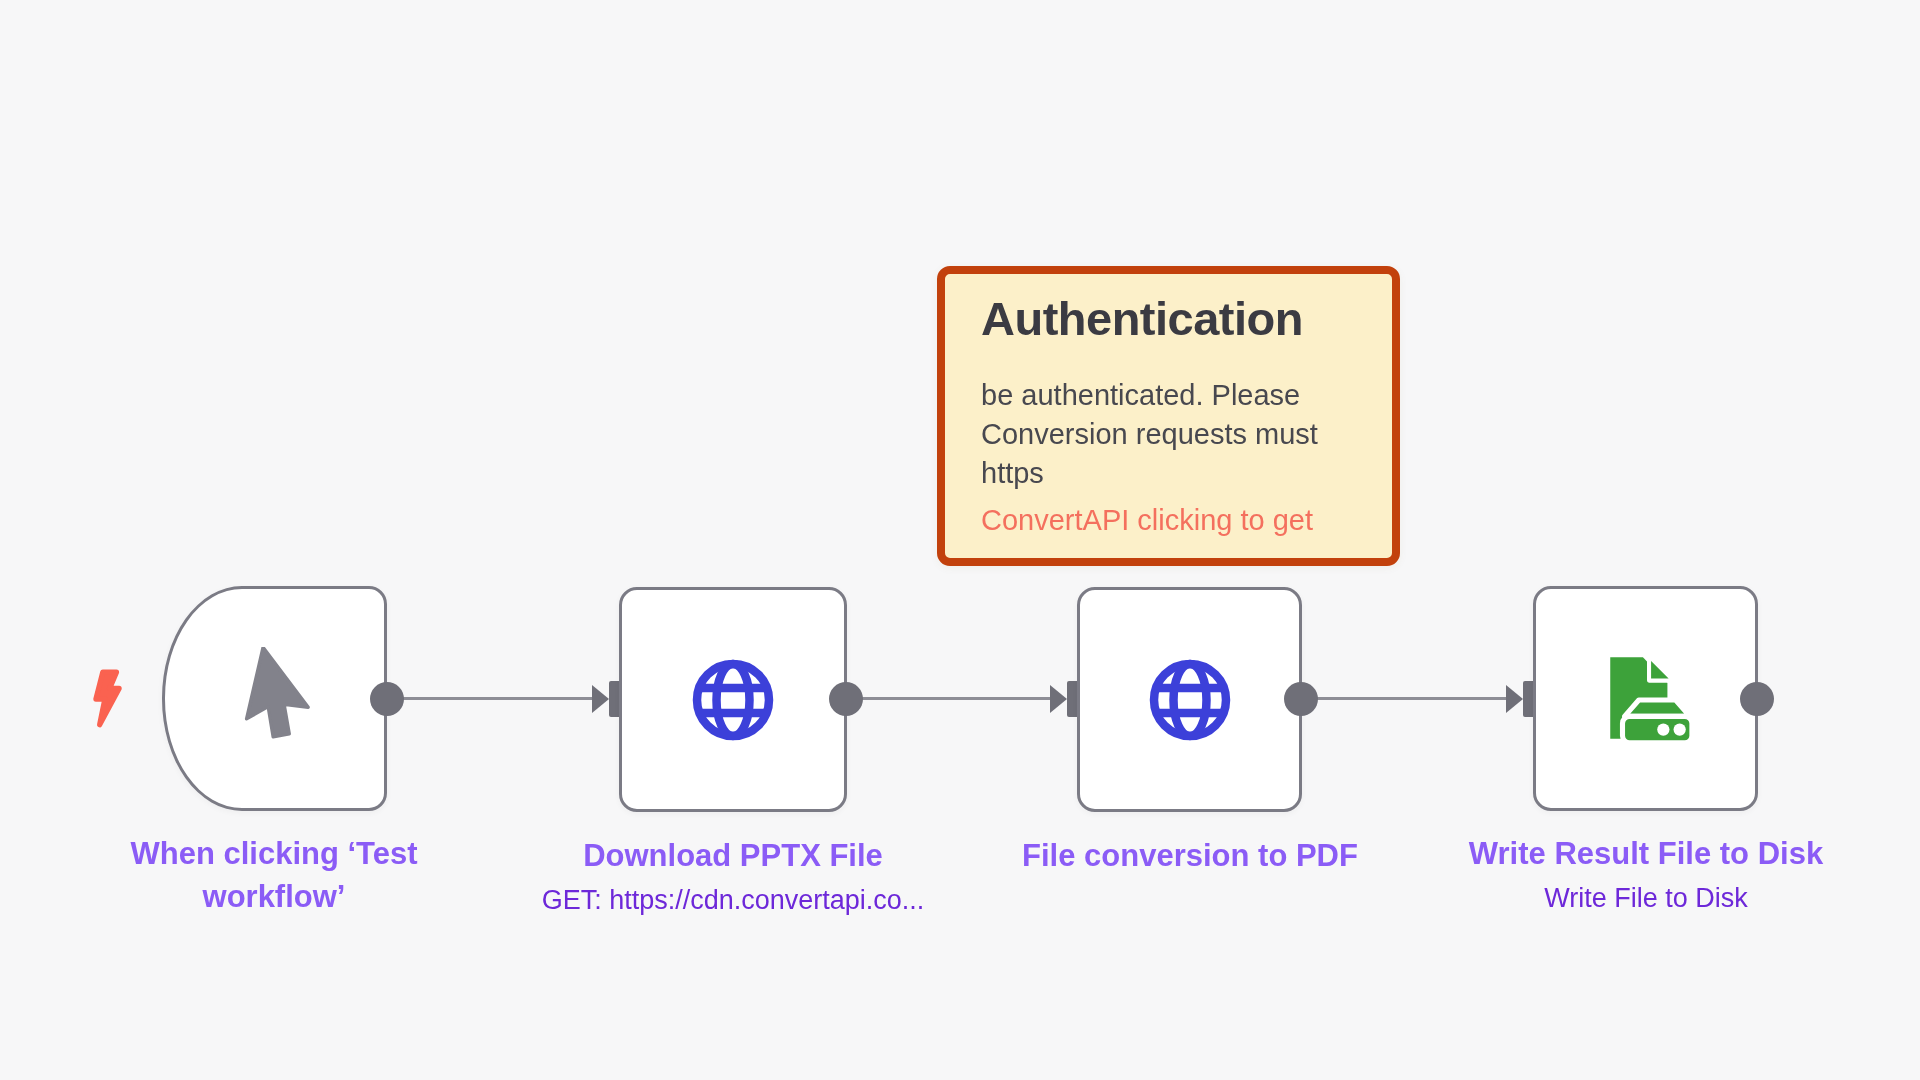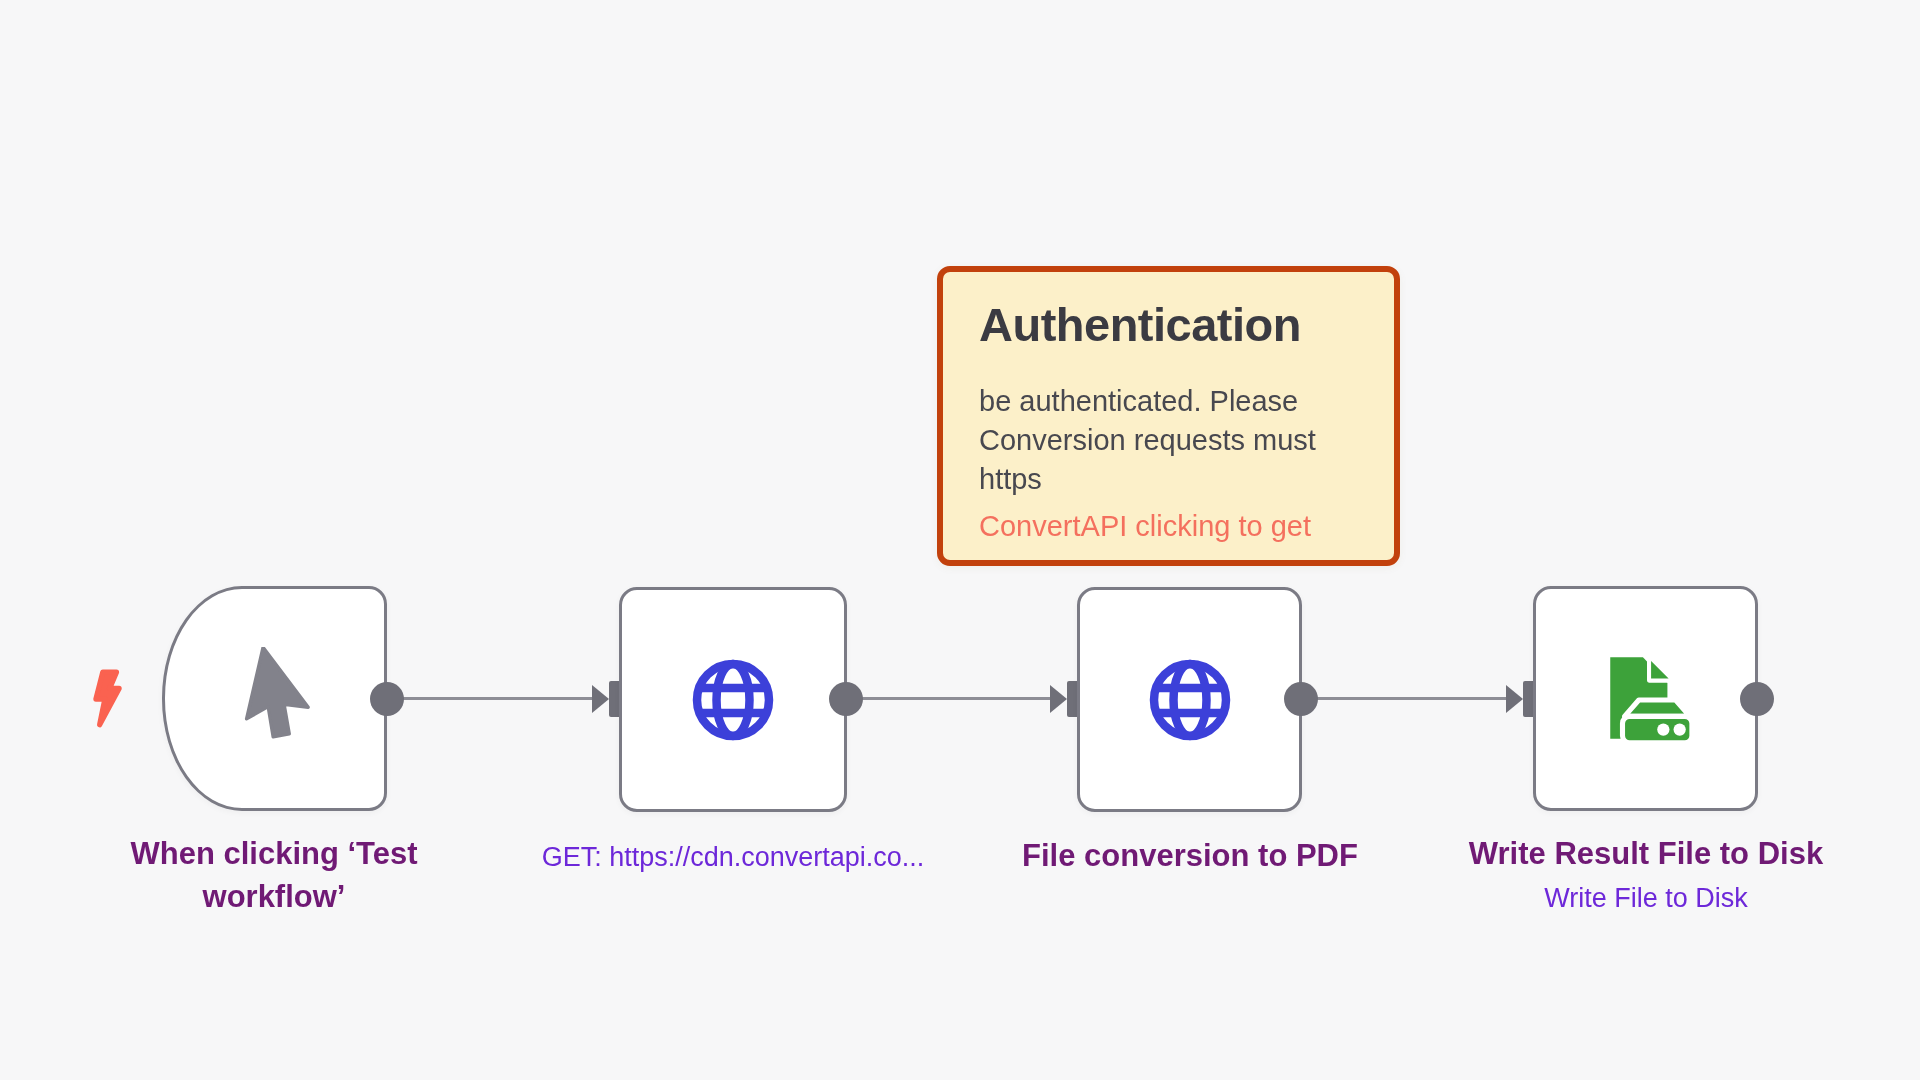--- a/index.html
+++ b/index.html
@@ -2,42 +2,42 @@
 <html><head>
 <meta charset="utf-8">
 <style>
   * { margin:0; padding:0; box-sizing:border-box; }
   html,body { width:1920px; height:1080px; overflow:hidden; }
   body { font-family:"Liberation Sans","DejaVu Sans",sans-serif; background:#f7f7f8; }
   .stage { position:absolute; left:0; top:0; width:1920px; height:1080px; background:#f7f7f8; }
 
   
   .sticky { position:absolute; left:937px; top:266px; width:463px; height:300px;
-    background:#fcf0c9; border:6px solid #c2410c; border-radius:13px;
-    padding:24px 36px; overflow:hidden; box-shadow:0 2px 8px rgba(120,100,20,0.06); }
+    background:#fcf0c9; border:8px solid #c2410c; border-radius:13px;
+    padding:16px 36px; overflow:hidden; box-shadow:0 2px 8px rgba(120,100,20,0.06); }
   .sticky h2 { font-size:47px; font-weight:700; color:#3b3b42; letter-spacing:-0.5px; line-height:58px; }
   .sticky .body { margin-top:28px; }
   .sticky .body div { font-size:29px; line-height:39px; color:#48484f; }
   .sticky .note-link { margin-top:8px; cursor:pointer; }
   .sticky .note-link div { font-size:29px; line-height:39px; color:#f4705e; }
 
   
   .node { position:absolute; background:#ffffff; border:3px solid #7b7b85;
     box-shadow:0 2px 6px rgba(0,0,0,0.04); cursor:pointer; }
   .node.square { border-radius:18px; }
   .node.trigger { border-radius:80px 18px 18px 80px / 112px 18px 18px 112px; }
   #node-trigger { left:162px; top:586px; width:225px; height:225px; }
   #node-download { left:619px; top:587px; width:228px; height:225px; }
   #node-convert { left:1077px; top:587px; width:225px; height:225px; }
   #node-write { left:1533px; top:586px; width:225px; height:225px; }
   .node-icon { position:absolute; pointer-events:none; }
 
   
   .node-label { position:absolute; text-align:center; }
-  .node-label .main { font-size:31px; font-weight:600; color:#701a75; line-height:43px; }
+  .node-label .main { font-size:31px; font-weight:600; color:#8b5cf6; line-height:43px; }
   .node-label .sub { font-size:27px; font-weight:400; color:#6d28d9; line-height:34px; margin-top:6px; }
   #label-trigger { left:94px; top:832px; width:360px; }
   #label-download { left:493px; top:834px; width:480px; }
   #label-convert { left:950px; top:834px; width:480px; }
   #label-write { left:1406px; top:832px; width:480px; }
 
   
   .conn-line { position:absolute; height:3px; background:#8e8e96; top:697px; }
   .out-dot { position:absolute; width:34px; height:34px; border-radius:50%;
     background:#6f6f78; top:682px; cursor:crosshair; }
@@ -88,20 +88,21 @@
 
   <div class="node square" id="node-download">
     <svg class="node-icon" style="left:66px;top:65px;" width="90" height="90" viewBox="0 0 90 90">
       <circle cx="45" cy="45" r="36" fill="none" stroke="#3c40d9" stroke-width="8.5"></circle>
       <ellipse cx="45" cy="45" rx="16.5" ry="36" fill="none" stroke="#3c40d9" stroke-width="8.5"></ellipse>
       <line x1="11" y1="33" x2="79" y2="33" stroke="#3c40d9" stroke-width="8.5"></line>
       <line x1="11" y1="58" x2="79" y2="58" stroke="#3c40d9" stroke-width="8.5"></line>
     </svg>
   </div>
   <div class="node-label" id="label-download">
+    <div class="main">Download PPTX File</div>
     <div class="sub">GET: https://cdn.convertapi.co...</div>
   </div>
 
   <div class="conn-line" style="left:846px;width:206px;"></div>
   <div class="out-dot" style="left:829px;"></div>
   <div class="in-arrow" style="left:1050px;"></div>
   <div class="in-bar" style="left:1067px;"></div>
 
   <div class="node square" id="node-convert">
     <svg class="node-icon" style="left:65px;top:65px;" width="90" height="90" viewBox="0 0 90 90">

